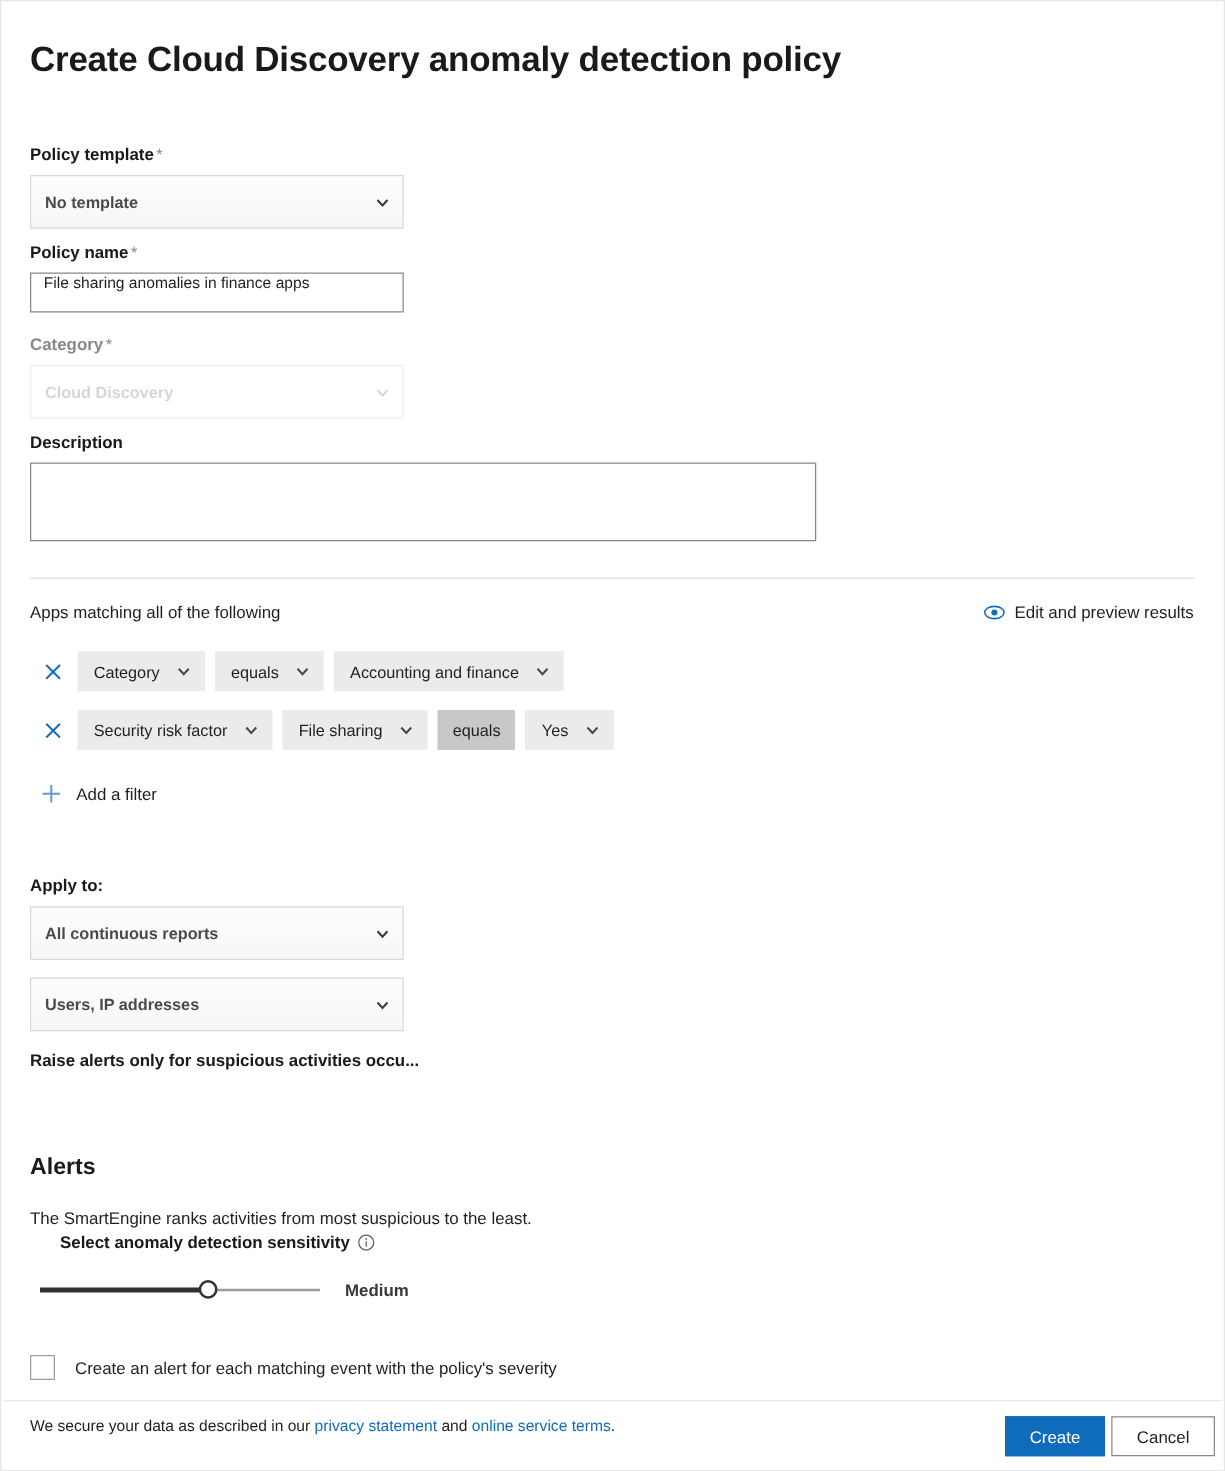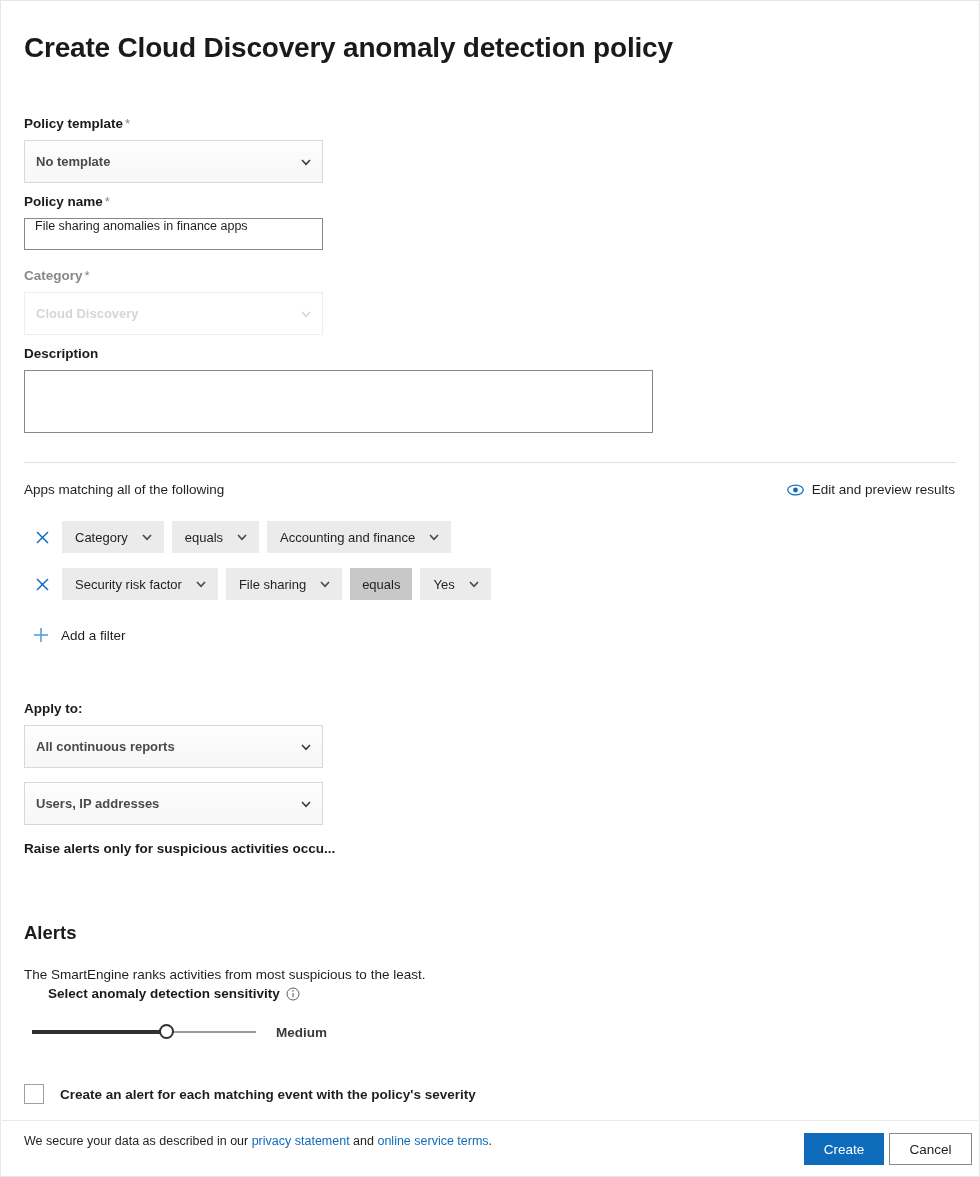--- a/index.html
+++ b/index.html
@@ -464,21 +464,21 @@
 
   <div class="slider-wrap" style="left:31px; top:1021px;">
     <span class="slider">
       <span class="track-bg"></span>
       <span class="track-fill" id="slider-fill" style="width: 134.4px;"></span>
       <span class="thumb" id="slider-thumb" style="left: 126.9px;"></span>
     </span>
     <span class="slider-value">Medium</span>
   </div>
 
-  <div class="check-row" style="left:23px; top:1083px;font-weight:bold;">
+  <div class="check-row" style="left:23px; top:1083px;">
     <span class="checkbox"></span>
     <span class="cb-text">Create an alert for each matching event with the policy's severity</span>
   </div>
 
   <div class="footer-divider" style="top:1119px;"></div>
   <div class="footer-note" style="left:23px; top:1133px;">
     <span>We secure your data as described in our </span><a href="#">privacy statement</a><span> and </span><a href="#">online service terms</a><span>.</span>
   </div>
   <div class="btn btn-primary" style="left:803px; top:1132px; width:80px;">Create</div>
   <div class="btn btn-secondary" style="left:888px; top:1132px; width:83px;">Cancel</div>

